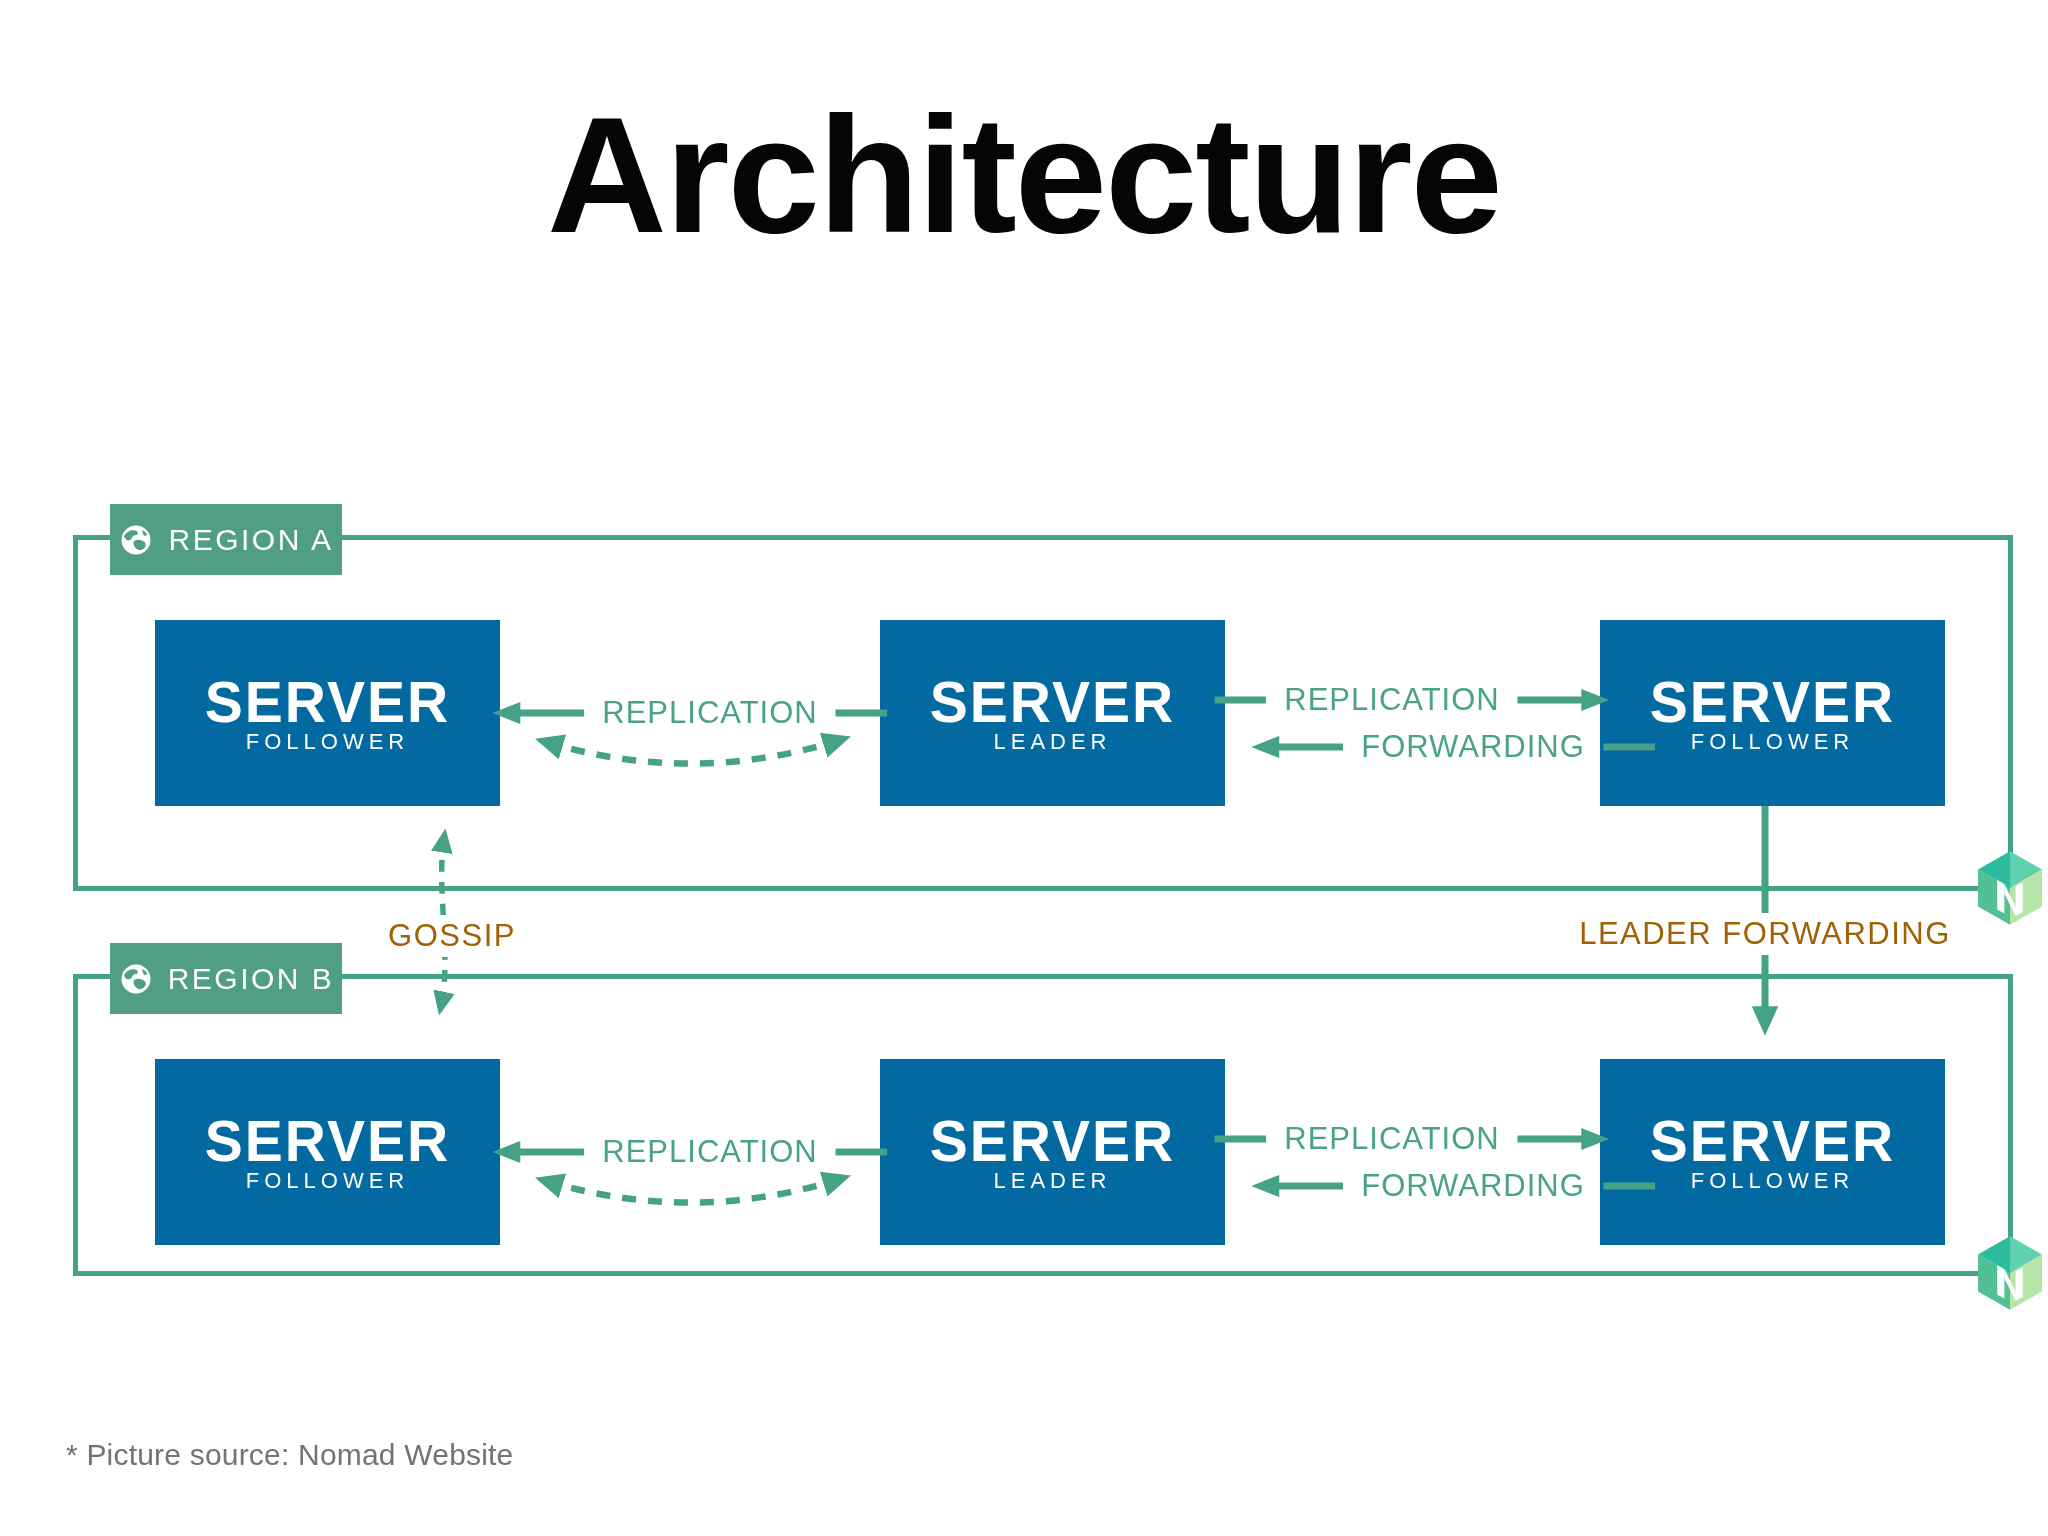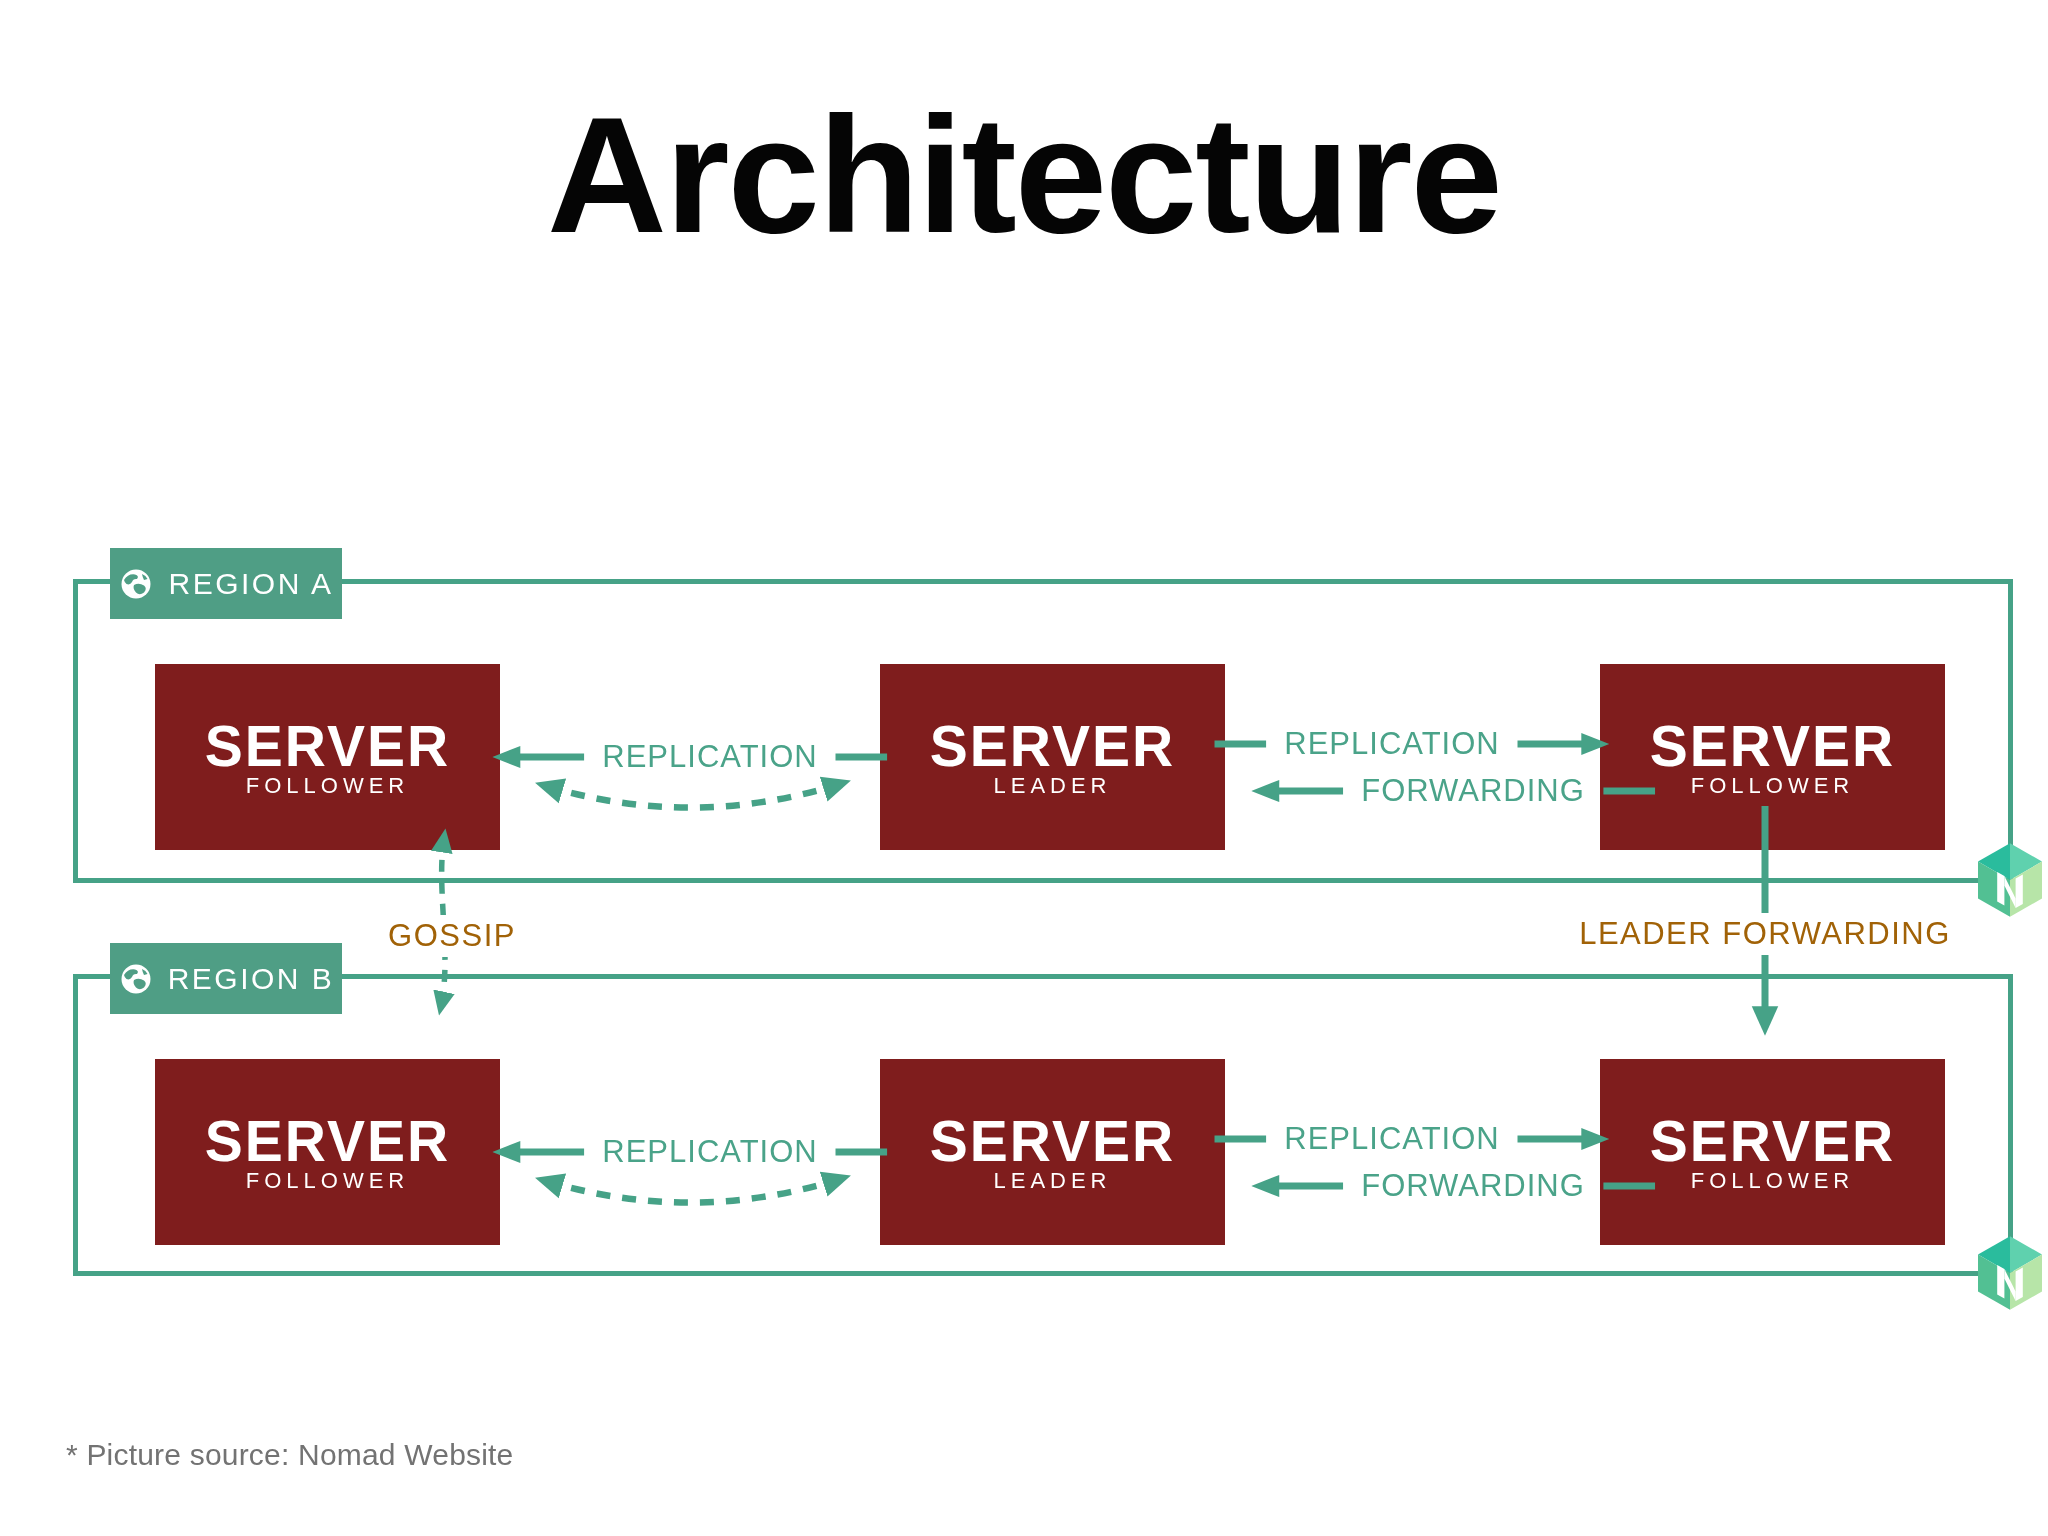--- a/index.html
+++ b/index.html
@@ -11,30 +11,30 @@
     position:absolute; top:92px; left:0; width:100%; text-align:center;
     font-size:166px; font-weight:700; color:#050505; letter-spacing:-2px; line-height:1;
   }
   .footer {
     position:absolute; left:66px; top:1438px; font-size:30px; color:#737373; letter-spacing:0.2px;
   }
   .region {
     position:absolute; left:73px; width:1940px; box-sizing:border-box;
     border:5px solid #46a287; background:transparent;
   }
-  #region-a { top:535px; height:304px;margin-top:44px; }
+  #region-a { top:535px; height:356px; }
   #region-b { top:974px; height:302px; }
   .region-label {
     position:absolute; left:32px; top:-36px; width:232px; height:71px;
     background:#4f9e85; color:#ffffff; z-index:4;
     display:flex; align-items:center; justify-content:center; gap:14px;
     font-size:30px; font-weight:500; letter-spacing:2.5px; white-space:nowrap;
   }
   .server {
-    position:absolute; top:80px; width:345px; height:186px; background:#7f1d1d;
+    position:absolute; top:80px; width:345px; height:186px; background:#0369a1;
     color:#ffffff; display:flex; flex-direction:column; align-items:center;
     justify-content:center; z-index:2;
   }
   .server .s1 { font-size:57px; font-weight:700; letter-spacing:2px; line-height:1; }
   .server .s2 { font-size:22px; font-weight:400; letter-spacing:5px; line-height:1; }
   .pos-left   { left:77px; }
   .pos-center { left:802px; }
   .pos-right  { left:1522px; }
   .conn-row {
     position:absolute; transform:translate(-50%,-50%); display:flex;

